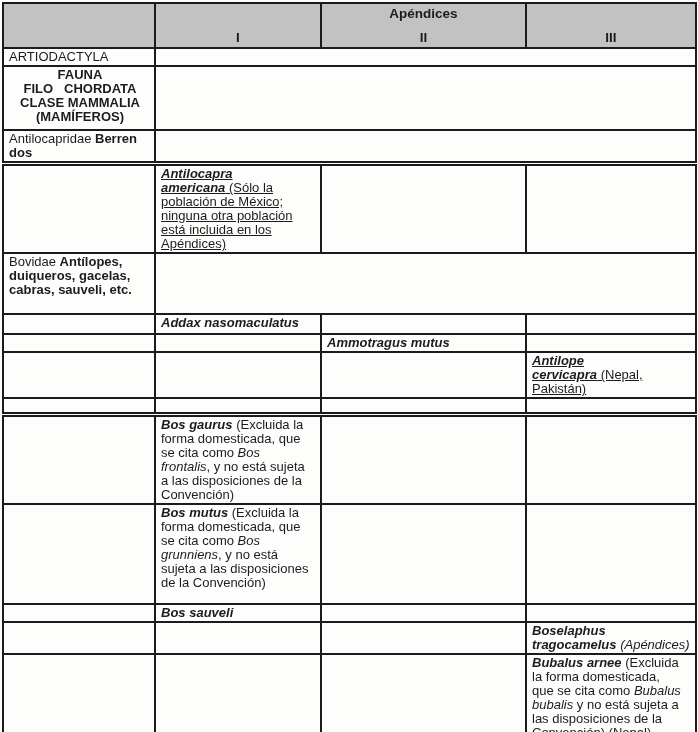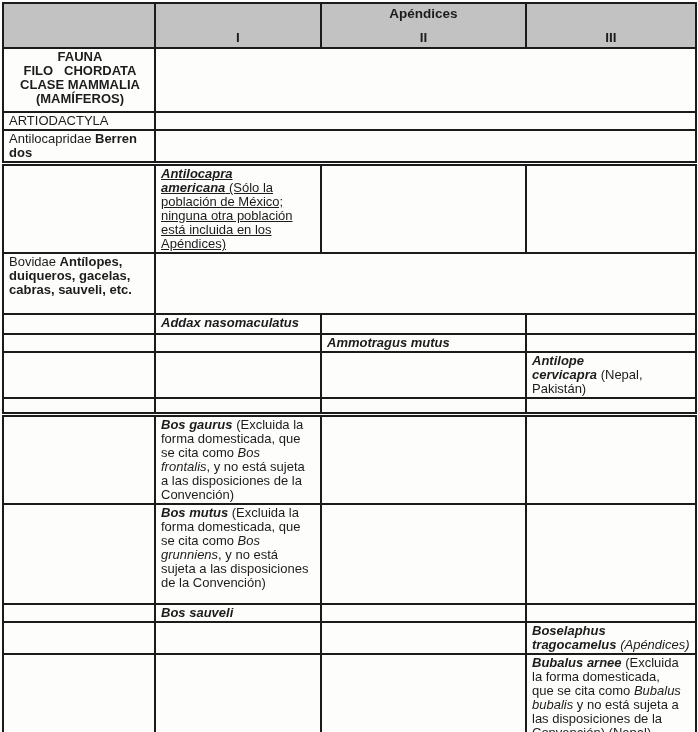--- a/index.html
+++ b/index.html
@@ -81,35 +81,35 @@
         </th>
         <th>
           <div class="hstack">
             <div class="hspacer"></div>
             <div class="hnum">III</div>
           </div>
         </th>
       </tr>
     </thead>
     <tbody>
+        <tr style="height: 17px;">
+          <td>
+            <div class="line"><span>ARTIODACTYLA</span></div>
+          </td>
+          <td colspan="3"></td>
+        </tr>
         <tr style="height: 64px;">
           <td class="center">
             <div class="line"><span class="b">FAUNA</span></div>
             <div class="line"><span class="b">FILO   CHORDATA</span></div>
             <div class="line"><span class="b">CLASE MAMMALIA</span></div>
             <div class="line"><span class="b">(MAMÍFEROS)</span></div>
           </td>
           <td colspan="3"></td>
         </tr>
-        <tr style="height: 17px;">
-          <td>
-            <div class="line"><span>ARTIODACTYLA</span></div>
-          </td>
-          <td colspan="3"></td>
-        </tr>
         <tr style="height: 33px;">
           <td>
             <div class="line"><span>Antilocapridae </span><span class="b">Berren</span></div>
             <div class="line"><span class="b">dos</span></div>
           </td>
           <td colspan="3"></td>
         </tr>
         <tr class="thick-top" style="height: 88px; text-decoration: underline;">
           <td></td>
           <td>
@@ -140,21 +140,21 @@
           <td></td>
         </tr>
         <tr style="height: 16px;">
           <td></td>
           <td></td>
           <td>
             <div class="line"><span class="b i">Ammotragus mutus</span></div>
           </td>
           <td></td>
         </tr>
-        <tr style="height: 46px;">
+        <tr style="height: 46px; text-decoration: underline;">
           <td></td>
           <td></td>
           <td></td>
           <td>
             <div class="line"><span class="b i">Antilope</span></div>
             <div class="line"><span class="b i">cervicapra</span><span> (Nepal,</span></div>
             <div class="line"><span>Pakistán)</span></div>
           </td>
         </tr>
         <tr style="height: 16px;">

